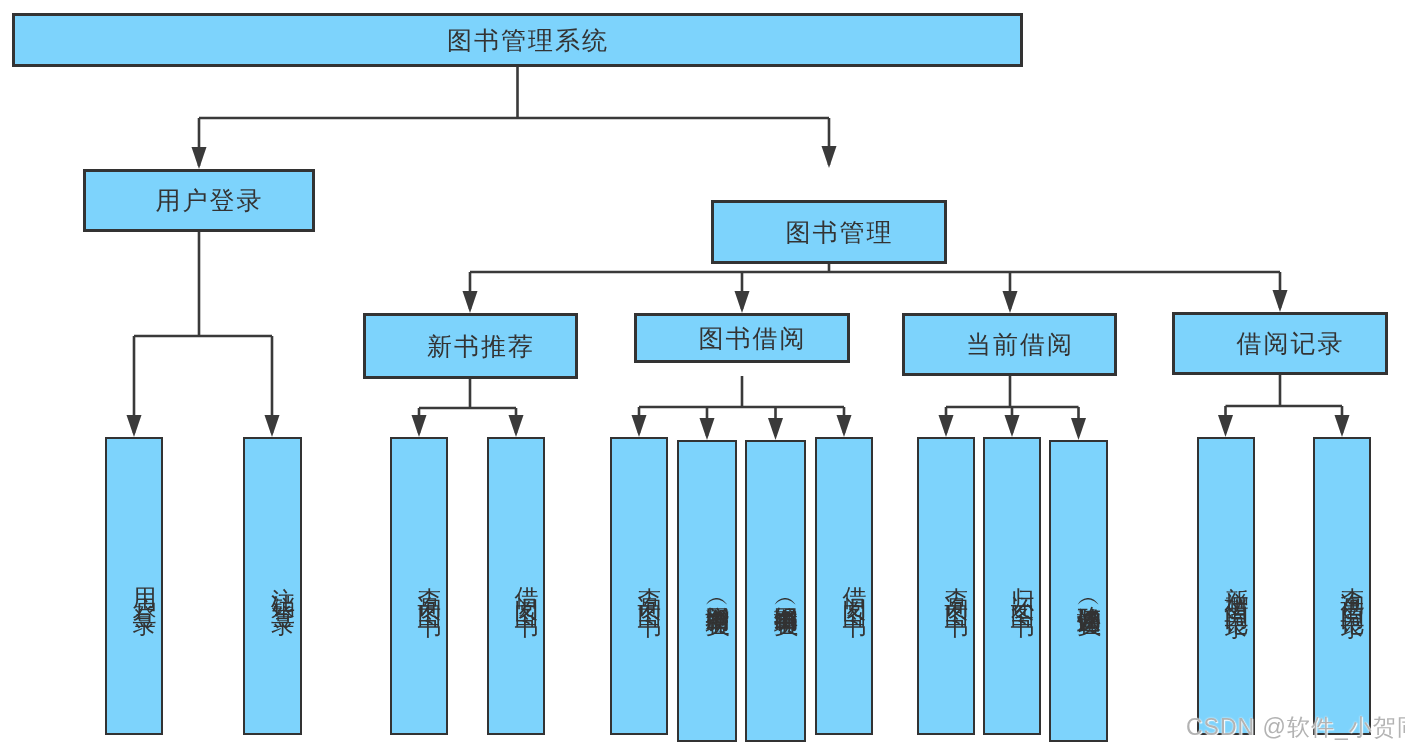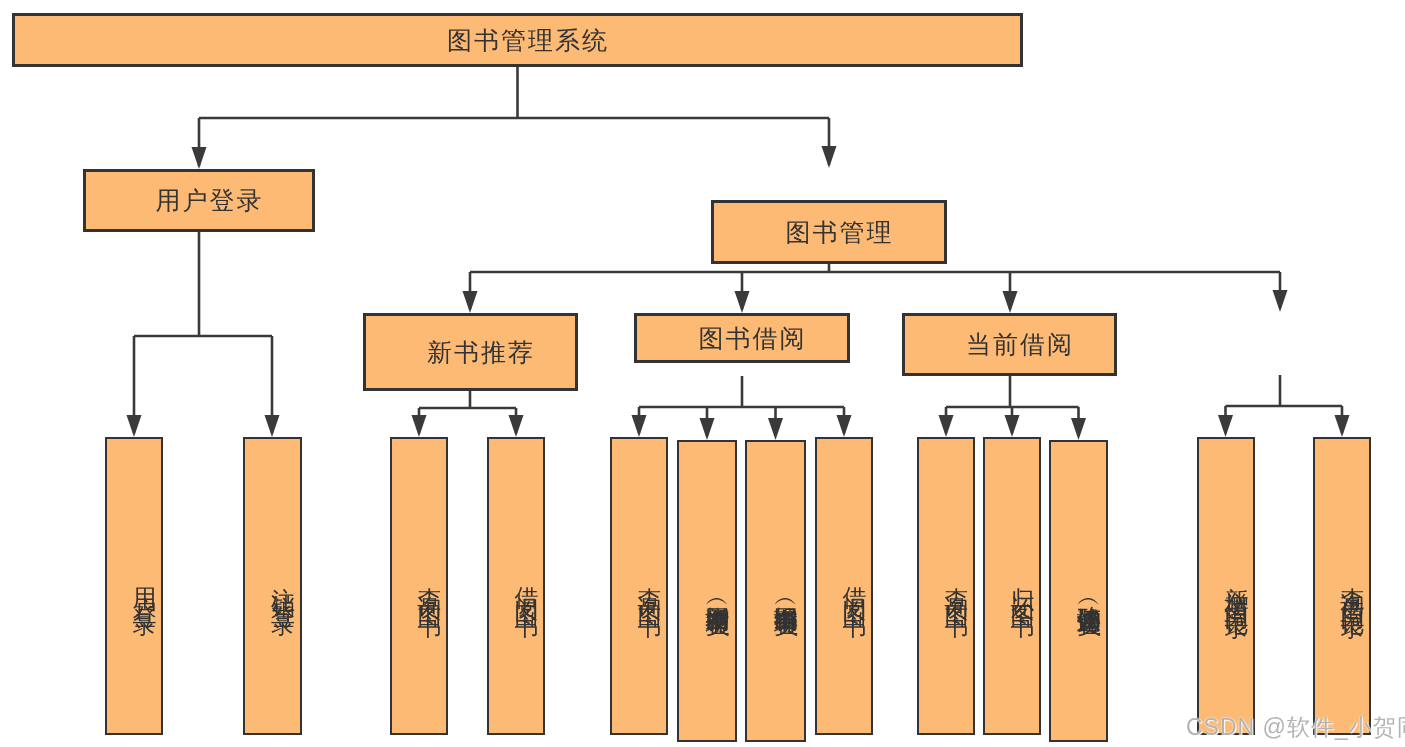--- a/index.html
+++ b/index.html
@@ -30,21 +30,21 @@
     stroke: var(--line, #3a3a3a);
     stroke-width: 2.6;
     fill: none;
   }
   svg.connectors polygon {
     fill: var(--line, #3a3a3a);
     stroke: none;
   }
   .node {
     position: absolute;
-    background: #fdba74;
+    background: #7dd3fc;
     border: 3px solid var(--border, #333);
     display: flex;
     align-items: center;
     justify-content: center;
     text-align: center;
     padding-left: 21px;
   }
   .h-label {
     font-size: 25px;
     letter-spacing: 2px;
@@ -128,28 +128,31 @@
     <span class="h-label">图书管理系统</span>
   </div>
 
   <div class="node" style="left:83px; top:169px; width:232px; height:63px;">
     <span class="h-label">用户登录</span>
   </div>
   <div class="node" style="left:711px; top:168px; width:236px; height:64px;margin-top:32px;">
     <span class="h-label">图书管理</span>
   </div>
 
-  <div class="node" style="left:363px; top:313px; width:215px; height:78px;">
+  <div class="node" style="left:363px; top:313px; width:215px; height:66px;">
     <span class="h-label">新书推荐</span>
   </div>
   <div class="node" style="left:634px; top:313px; width:216px; height:50px;">
     <span class="h-label">图书借阅</span>
   </div>
   <div class="node" style="left:902px; top:313px; width:215px; height:63px;">
     <span class="h-label">当前借阅</span>
+  </div>
+  <div class="node" style="left:1172px; top:312px; width:216px; height:63px;">
+    <span class="h-label">借阅记录</span>
   </div>
 
   <div class="node v ls-lg" style="left:105px; top:437px; width:58px; height:298px;">
     <span class="v-label">用户登录</span>
   </div>
   <div class="node v ls-lg" style="left:243px; top:437px; width:59px; height:298px;">
     <span class="v-label">注销登录</span>
   </div>
 
   <div class="node v ls-lg" style="left:390px; top:437px; width:58px; height:298px;">

